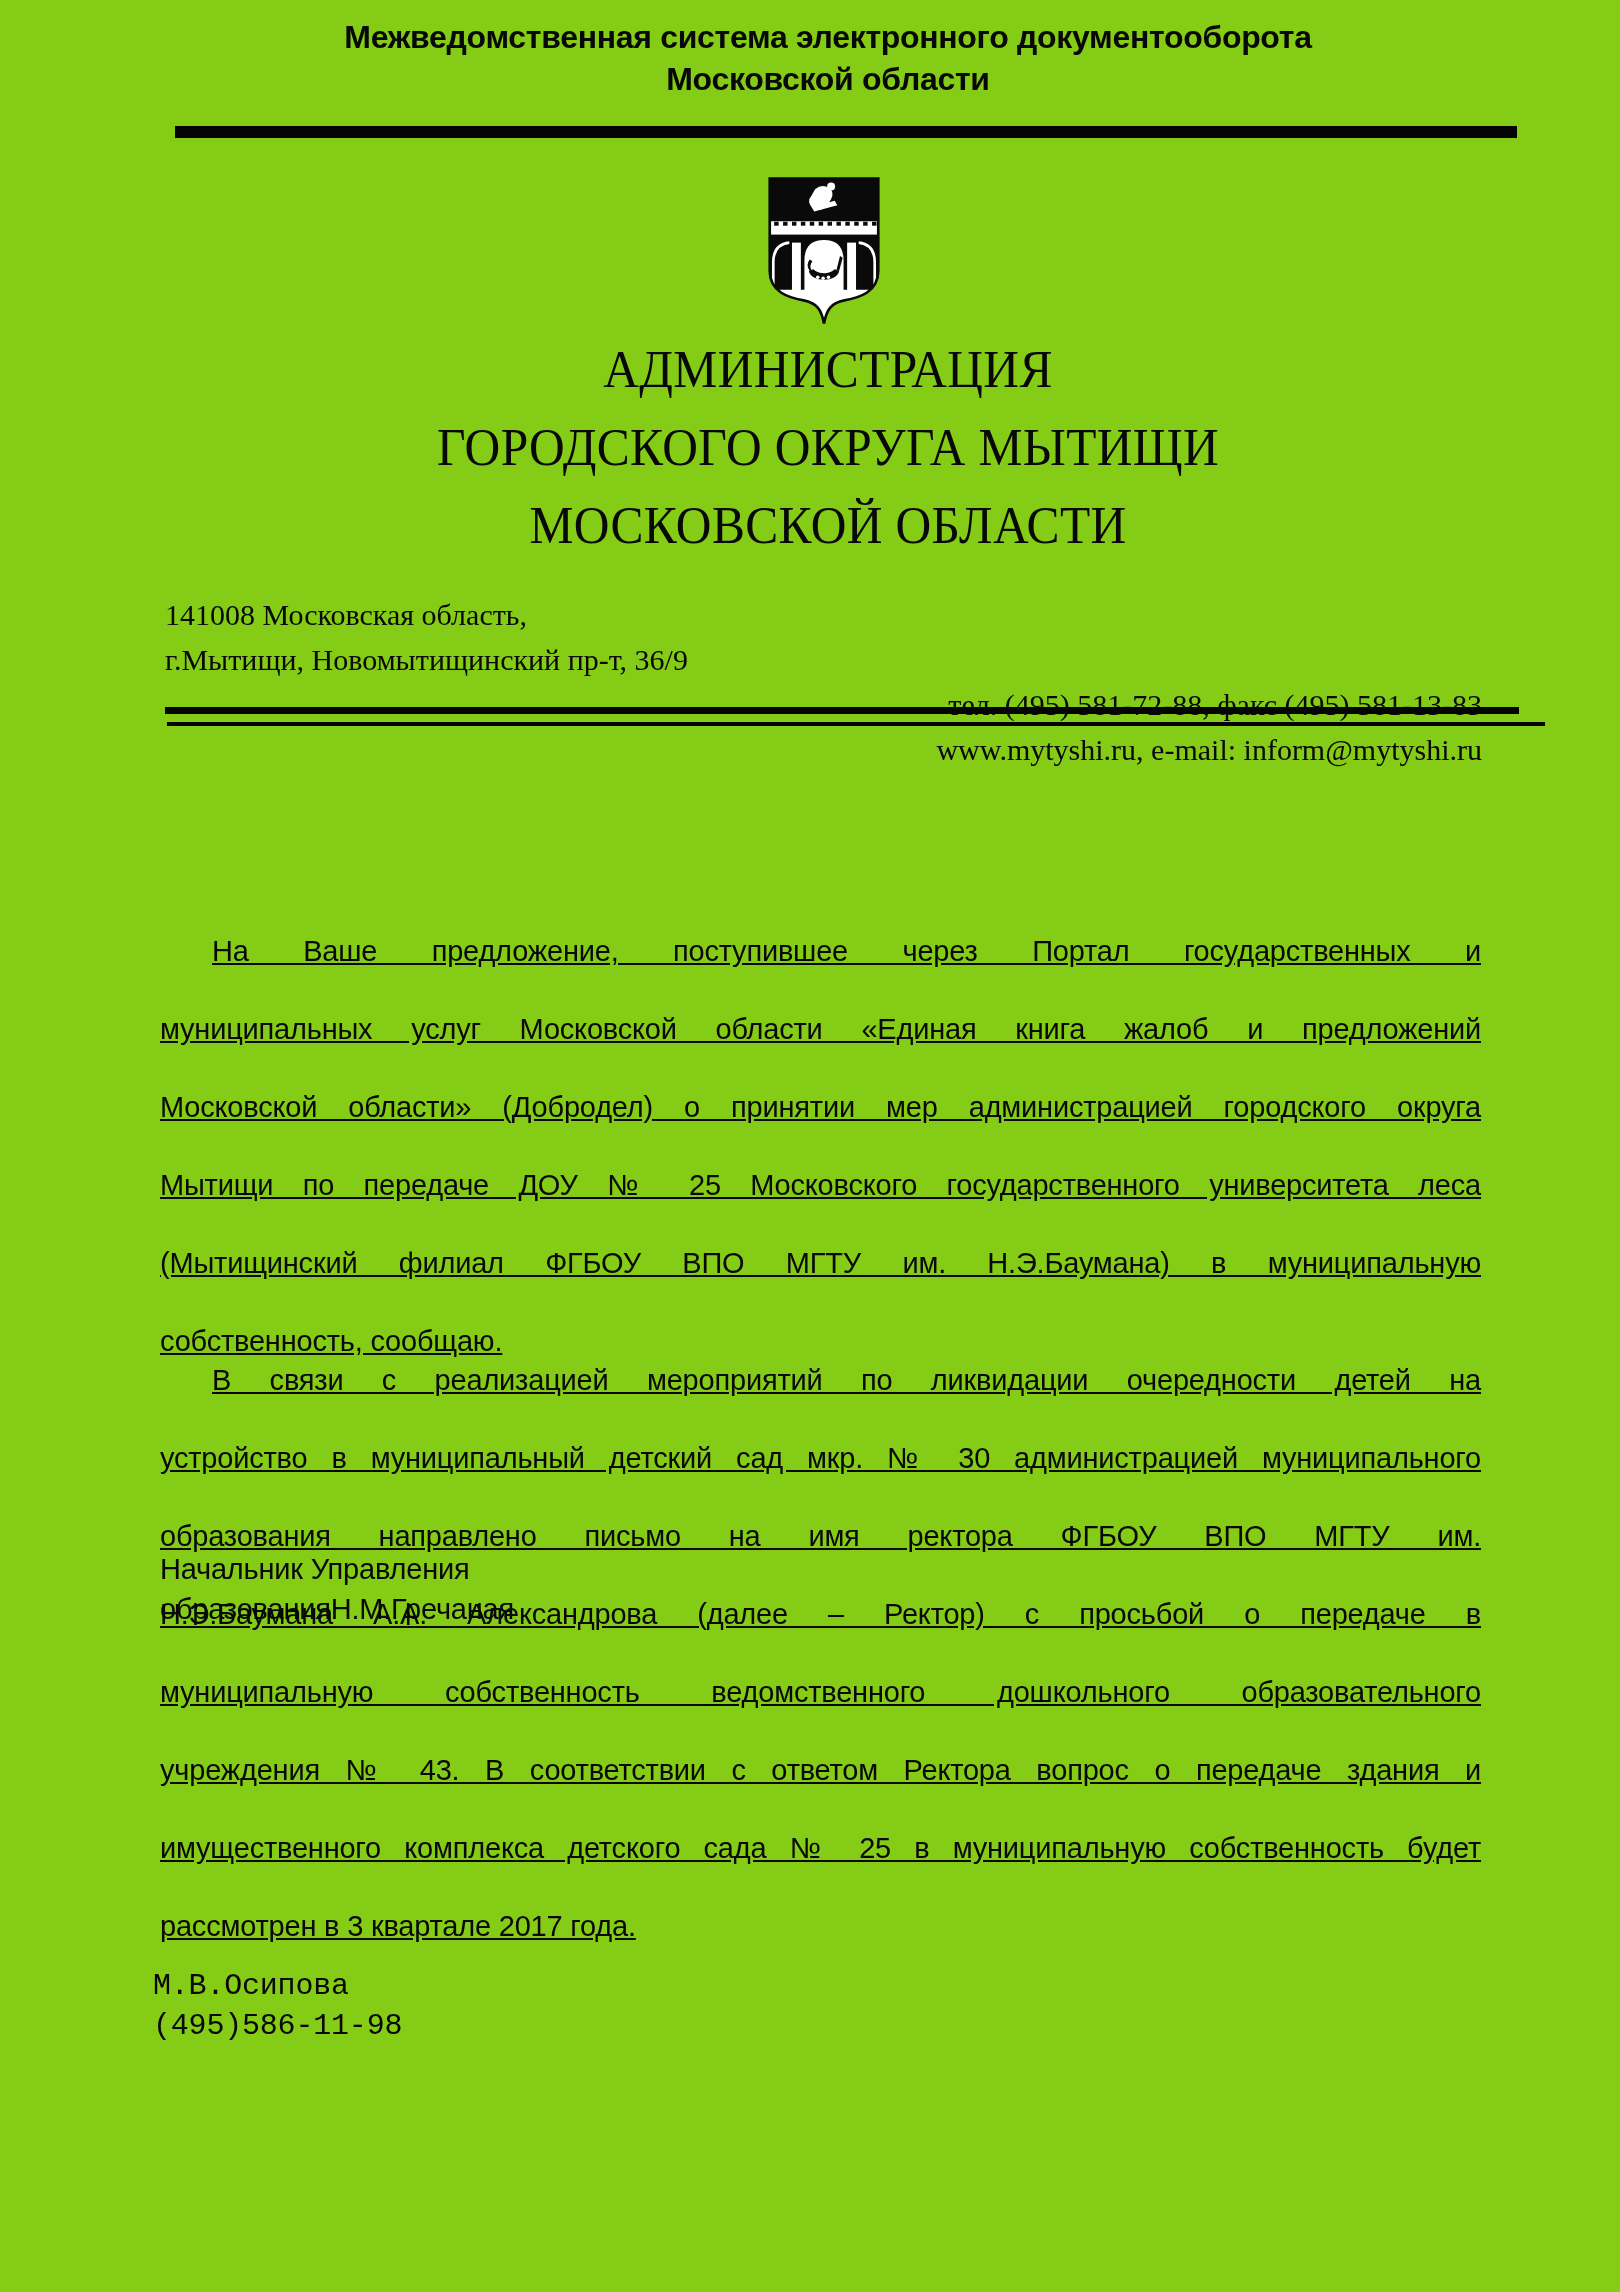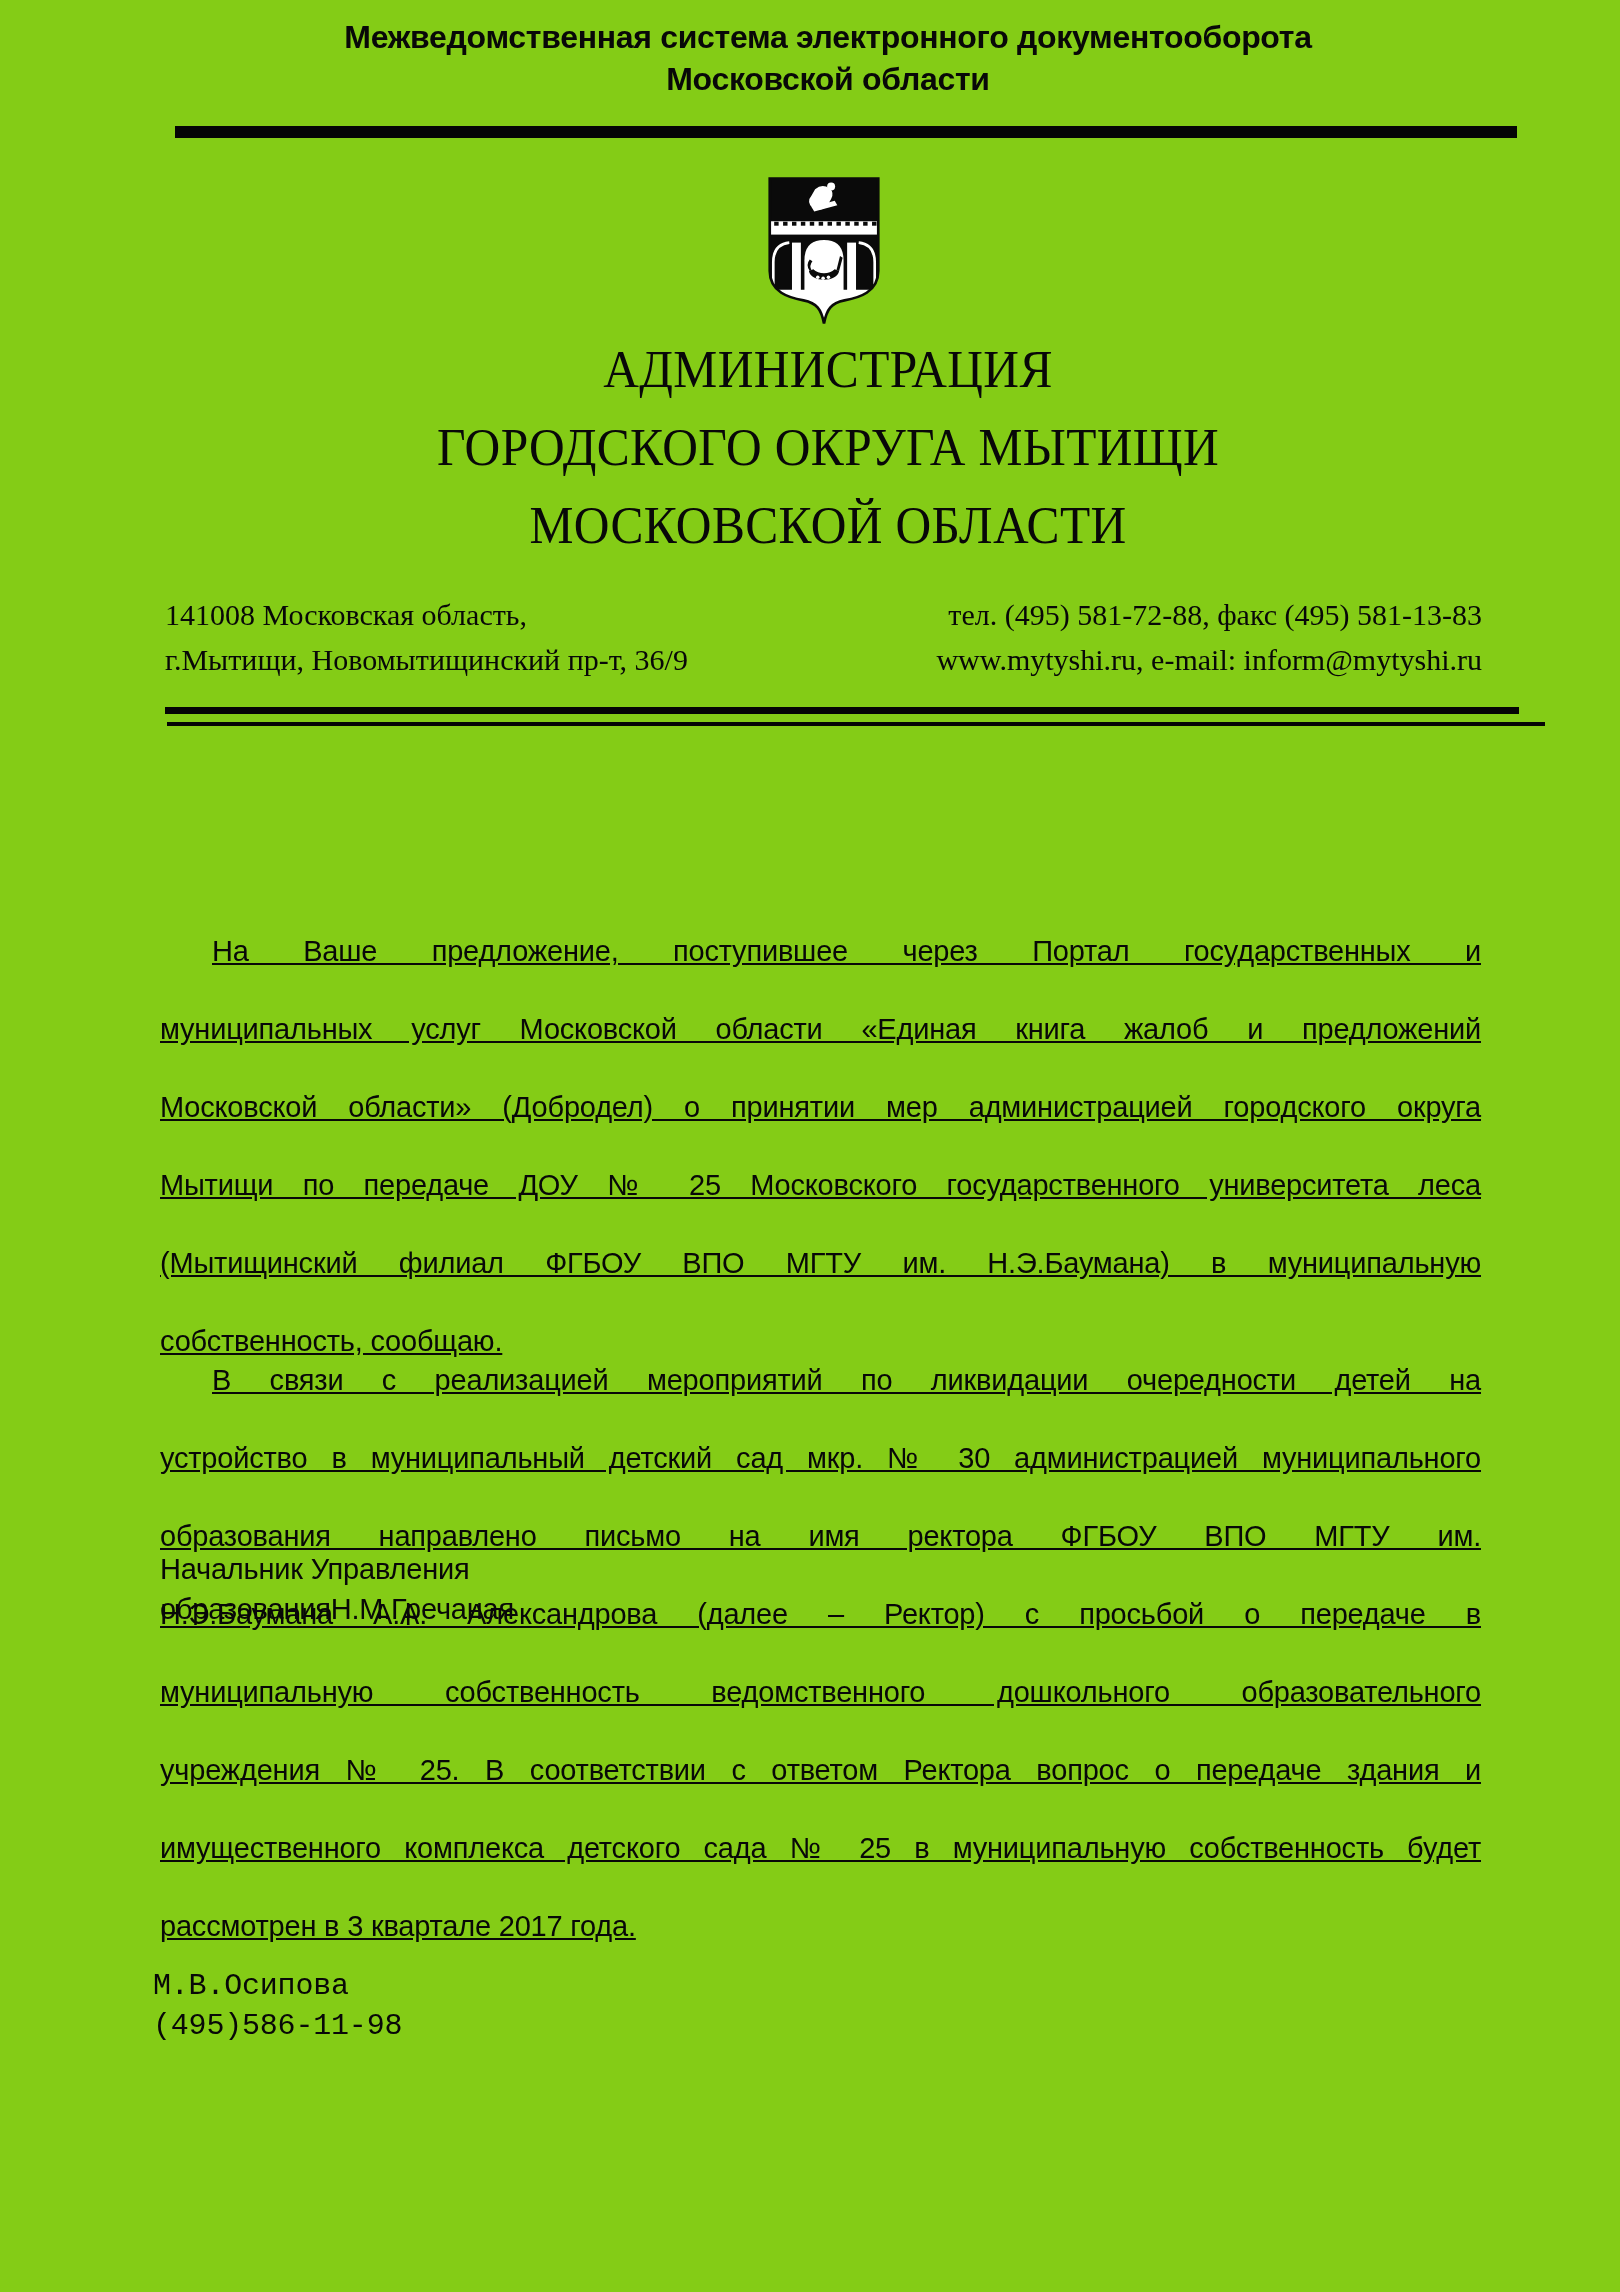--- a/index.html
+++ b/index.html
@@ -35,21 +35,21 @@
     font-family:"Liberation Serif",serif;
     font-size:52px; line-height:78px; font-weight:400;
     transform:scaleX(0.95);
     letter-spacing:0.4px;
   }
   
   .contacts{
     position:absolute; top:592px; left:165px; width:1317px;
     display:flex; justify-content:space-between;
     font-family:"Liberation Serif",serif;
-    font-size:30px; line-height:45px;
+    font-size:30px; line-height:45px;flex-direction:column;
   }
   .contacts .right{text-align:right;}
   .rule-thick{
     position:absolute; top:707px; left:165px;
     width:1354px; height:7.1px; background:#050505;
   }
   .rule-thin{
     position:absolute; top:722px; left:167px;
     width:1378px; height:3.6px; background:#050505;
   }
@@ -150,21 +150,21 @@
     <div class="line j">муниципальных услуг Московской области «Единая книга жалоб и предложений</div>
     <div class="line j">Московской области» (Добродел) о принятии мер администрацией городского округа</div>
     <div class="line j">Мытищи по передаче ДОУ № 25 Московского государственного университета леса</div>
     <div class="line j">(Мытищинский филиал ФГБОУ ВПО МГТУ им. Н.Э.Баумана) в муниципальную</div>
     <div class="line">собственность, сообщаю.</div>
     <div class="line j first">В связи с реализацией мероприятий по ликвидации очередности детей на</div>
     <div class="line j">устройство в муниципальный детский сад мкр. № 30 администрацией муниципального</div>
     <div class="line j">образования направлено письмо на имя ректора ФГБОУ ВПО МГТУ им.</div>
     <div class="line j">Н.Э.Баумана А.А. Александрова (далее – Ректор) с просьбой о передаче в</div>
     <div class="line j">муниципальную собственность ведомственного дошкольного образовательного</div>
-    <div class="line j">учреждения № 25. В соответствии с ответом Ректора вопрос о передаче здания и</div>
+    <div class="line j">учреждения № 43. В соответствии с ответом Ректора вопрос о передаче здания и</div>
     <div class="line j">имущественного комплекса детского сада № 25 в муниципальную собственность будет</div>
     <div class="line">рассмотрен в 3 квартале 2017 года.</div>
   </div>
 
   <div class="sig">
     <div>Начальник Управления</div>
     <div class="sig-row">
       <span>образования</span>
       <span>Н.М.Гречаная</span>
     </div>

